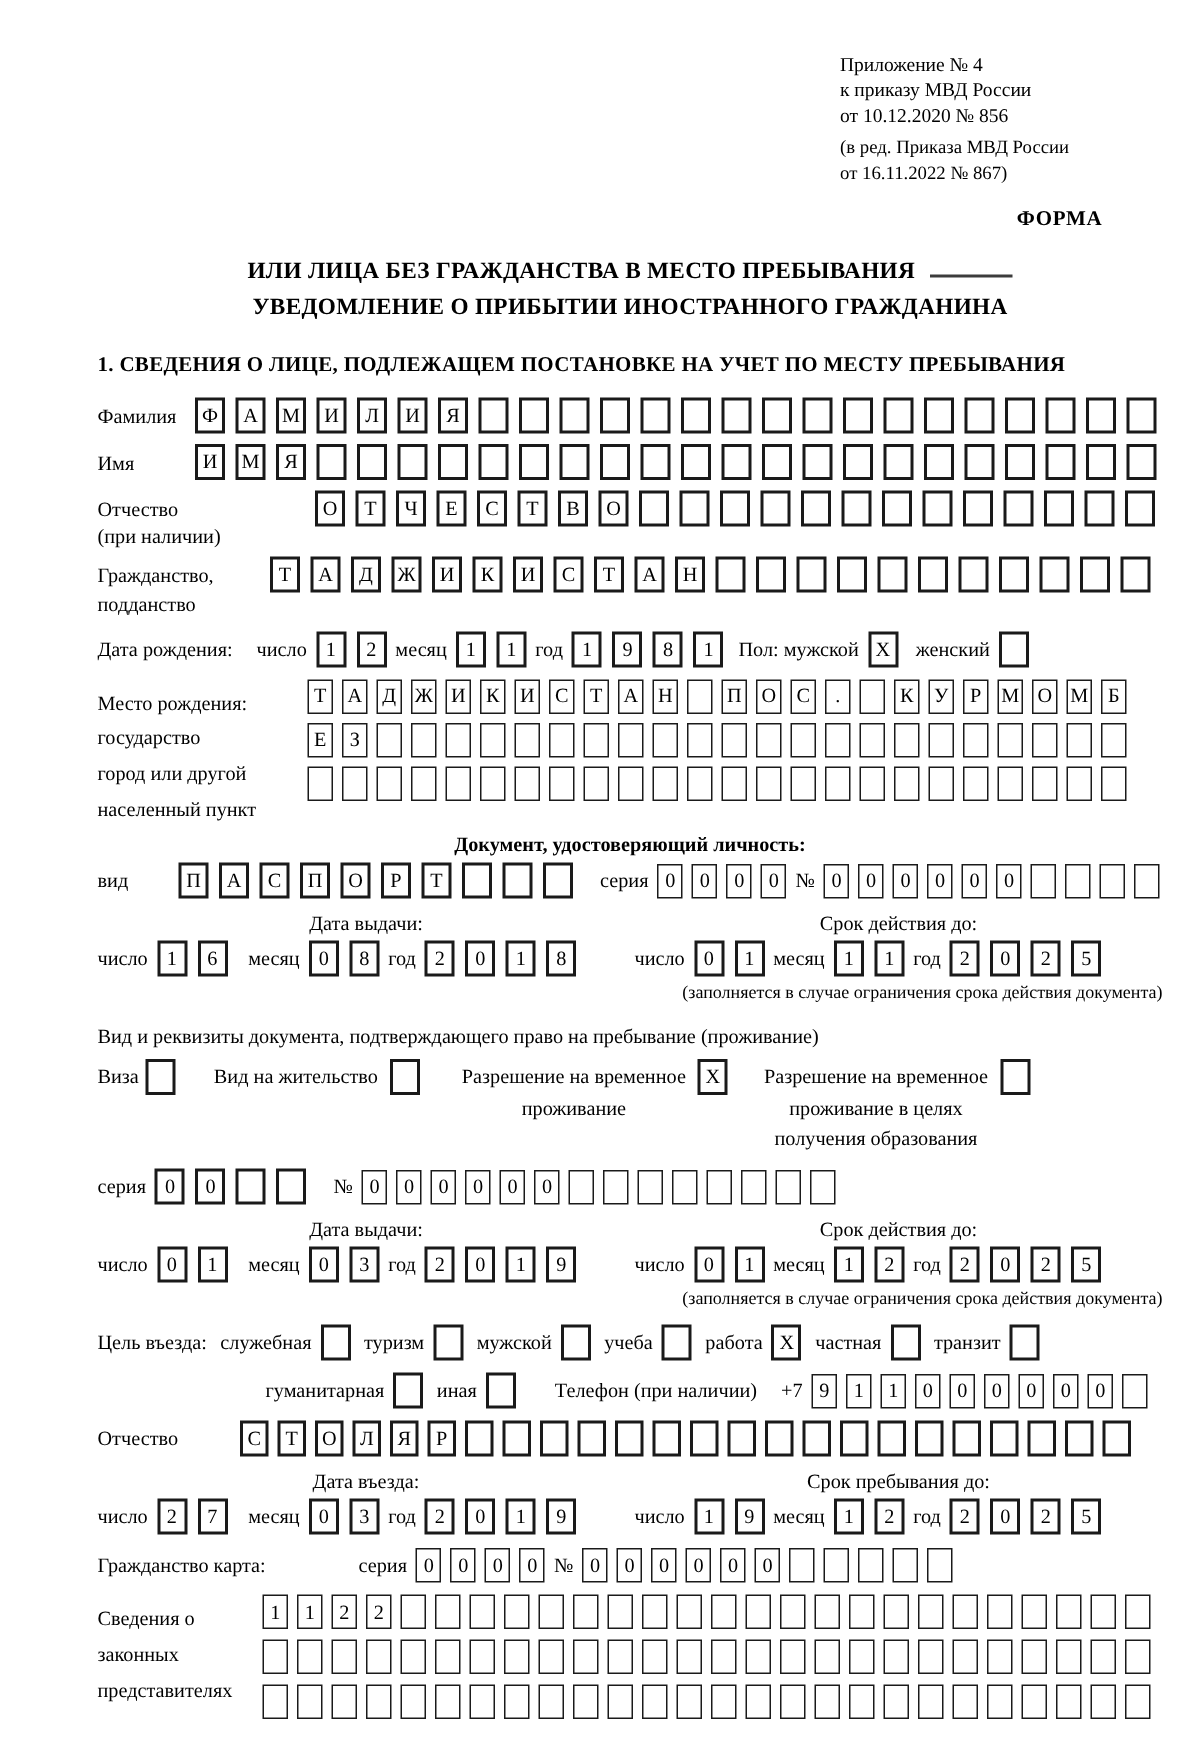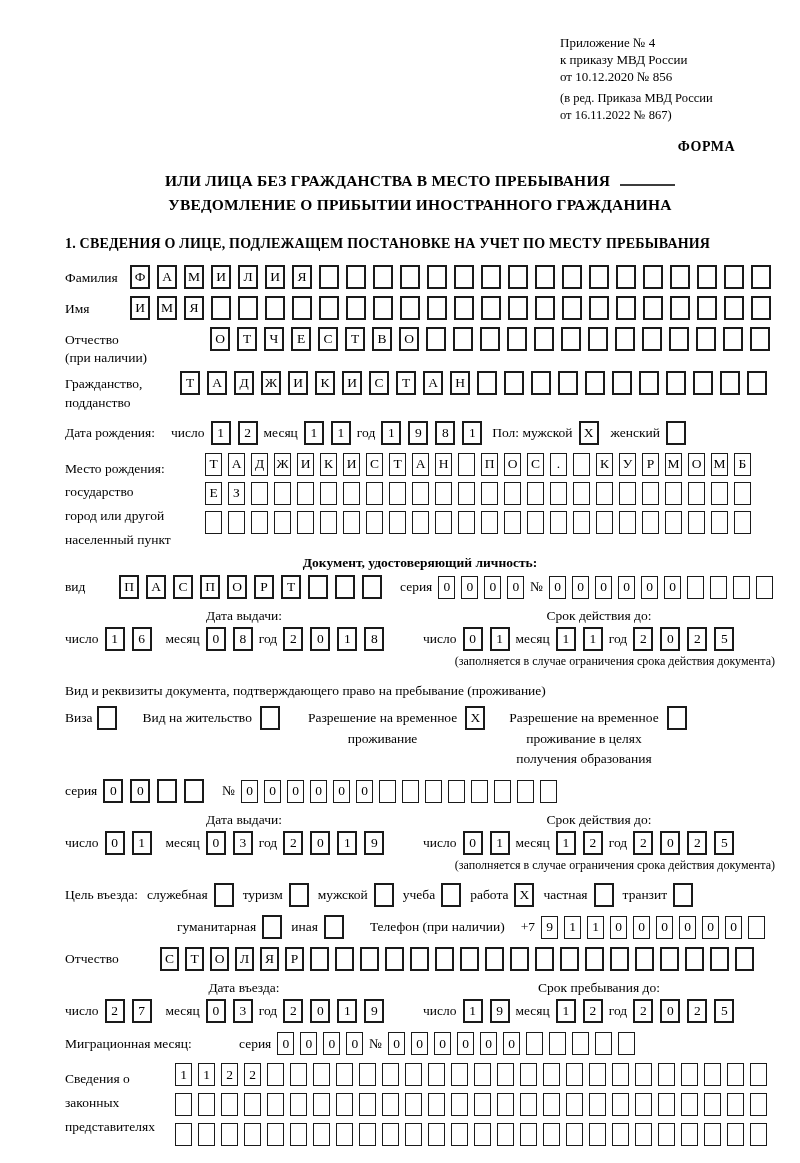--- a/index.html
+++ b/index.html
@@ -666,21 +666,21 @@
             <span class="cell">2</span>
             <span class="cell">0</span>
             <span class="cell">2</span>
             <span class="cell">5</span>
           </span>
       </div>
     </div>
   </div>
 
   <div class="inline" style="margin-top:9px;">
-    <span class="lbl w-mig" style="display:inline-block;">Миграционная месяц:</span>
+    <span class="lbl w-mig" style="display:inline-block;">Гражданство карта:</span>
     <span class="lbl">серия</span>
     <span class="cells sm">
         <span class="cell">0</span>
         <span class="cell">0</span>
         <span class="cell">0</span>
         <span class="cell">0</span>
       </span>
     <span class="lbl">№</span>
     <span class="cells sm">
         <span class="cell">0</span>

